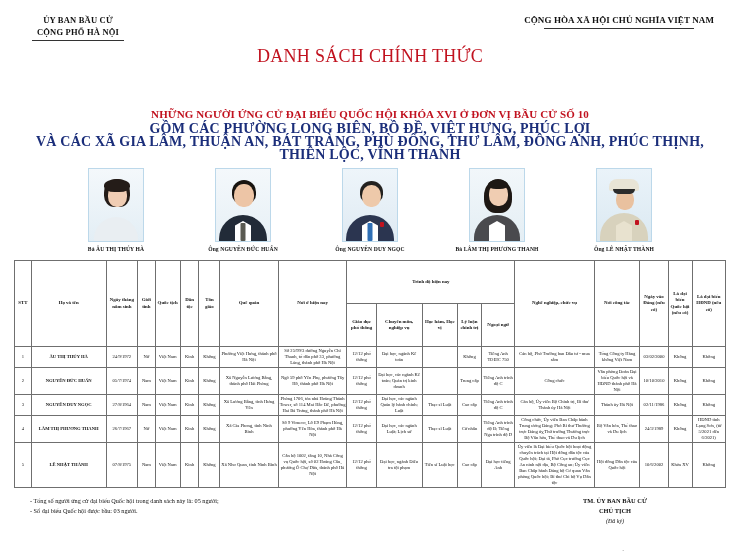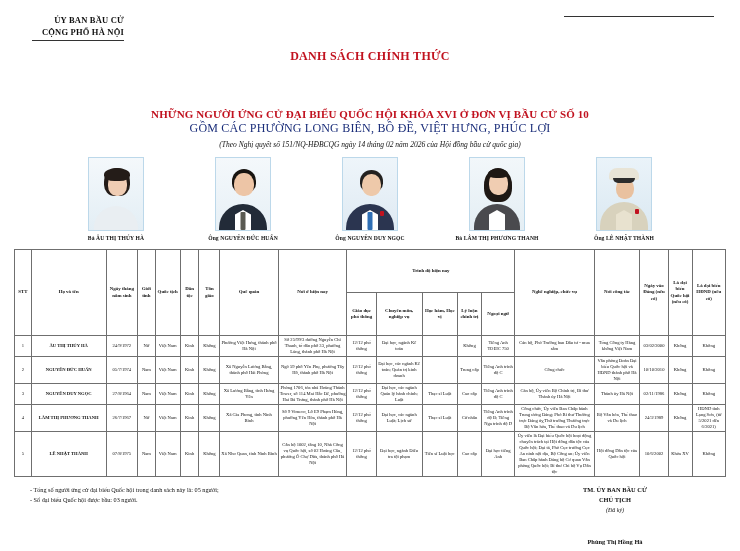--- a/index.html
+++ b/index.html
@@ -7,33 +7,33 @@
     width:740px;height:551px;
     background:#ffffff;
     font-family:"Liberation Serif", serif;
     color:#111;
     overflow:hidden;
   }
   .page{width:740px;height:551px;position:relative;box-sizing:border-box;padding:10px 14px 0 14px;}
 
   
   .top{display:flex;justify-content:space-between;align-items:flex-start;padding:4px 12px 0 18px;}
-  .top-left,.top-right{text-align:right;}
+  .top-left,.top-right{text-align:center;}
   .top-left .l1,.top-left .l2{font-weight:bold;font-size:8.5px;letter-spacing:.2px;line-height:12px;}
   .top-right .r1{font-weight:bold;font-size:9px;letter-spacing:.1px;line-height:12px;}
   .top-right .r2{font-weight:bold;font-size:8px;line-height:13px;margin-top:1px;}
   .rule{height:1px;background:#333;margin:2px auto 0 auto;}
   .rule.left{width:92px;}
   .rule.right{width:150px;}
 
   
   .titles{text-align:center;margin-top:7px;}
-  .t-main{color:#c1121f;font-weight:bold;font-size:12px;letter-spacing:.3px;line-height:16px;}
+  .t-main{color:#c1121f;font-weight:normal;font-size:18px;letter-spacing:.3px;line-height:16px;}
   .t-sub{color:#c1121f;font-weight:bold;font-size:11px;letter-spacing:.1px;line-height:15px;margin-top:43px;}
-  .t-blue{color:#1b2e7a;font-weight:normal;font-size:12px;letter-spacing:.2px;line-height:13px;}
+  .t-blue{color:#1b2e7a;font-weight:bold;font-size:14px;letter-spacing:.2px;line-height:13px;}
   .t-note{font-style:italic;font-size:7.5px;color:#111;margin-top:4px;line-height:11px;}
 
   
   .photos{display:flex;justify-content:space-between;margin:7px 46px 0 46px;}
   .pcell{width:112px;text-align:center;}
   .frame{width:56px;height:74px;margin:0 auto;border:1px solid #bcd8ea;box-sizing:border-box;overflow:hidden;position:relative;background:#eef4f8;}
   .pname{font-size:5.6px;font-weight:bold;margin-top:4px;letter-spacing:.1px;color:#111;}
 
   
   .bg{position:absolute;inset:0;}
@@ -69,29 +69,30 @@
 
 <div class="page">
 
   <div class="top">
     <div class="top-left">
       <div class="l1">ỦY BAN BẦU CỬ</div>
       <div class="l2">CỘNG PHỐ HÀ NỘI</div>
       <div class="rule left"></div>
     </div>
     <div class="top-right">
+      <div class="r1">CỘNG HÒA XÃ HỘI CHỦ NGHĨA VIỆT NAM</div>
       <div class="rule right"></div>
     </div>
   </div>
 
   <div class="titles">
     <div class="t-main">DANH SÁCH CHÍNH THỨC</div>
     <div class="t-sub">NHỮNG NGƯỜI ỨNG CỬ ĐẠI BIỂU QUỐC HỘI KHÓA XVI Ở ĐƠN VỊ BẦU CỬ SỐ 10</div>
     <div class="t-blue">GỒM CÁC PHƯỜNG LONG BIÊN, BỒ ĐỀ, VIỆT HƯNG, PHÚC LỢI</div>
-    <div class="t-note">(Theo Nghị quyết số 151/NQ-HĐBCQG ngày 14 tháng 02 năm 2026 của Hội đồng bầu cử quốc gia)</div>
+    <div class="t-blue">VÀ CÁC XÃ GIA LÂM, THUẬN AN, BÁT TRÀNG, PHÙ ĐỔNG, THƯ LÂM, ĐÔNG ANH, PHÚC THỊNH, THIÊN LỘC, VĨNH THANH</div>
   </div>
 
   <div class="photos">
 
     <div class="pcell">
       <div class="frame">
         <div class="bg" style="background:linear-gradient(#f4f8fb,#e3eef5)"></div>
         <div class="body" style="width:44px;height:24px;background:#e9eef2"></div>
         <div class="hair" style="width:26px;height:28px;left:15px;top:10px;background:#241c18"></div>
         <div class="head" style="width:19px;height:23px;left:18.5px;top:15px;background:#f0cdb4"></div>

